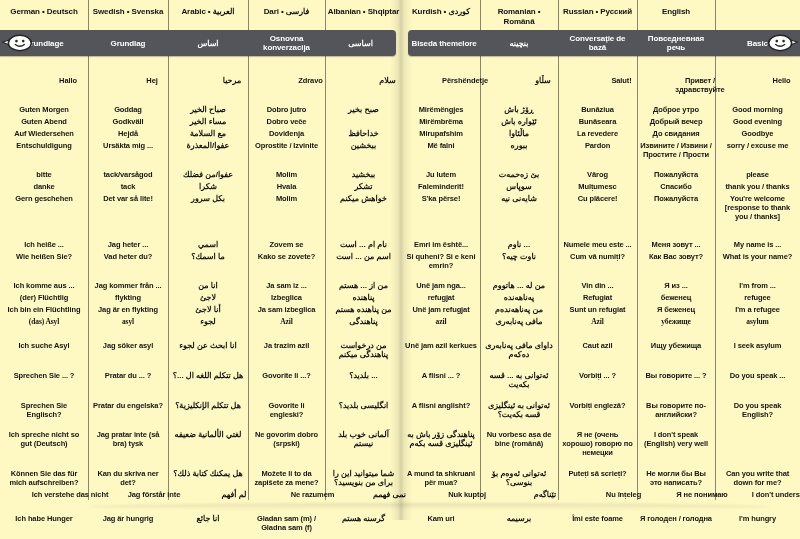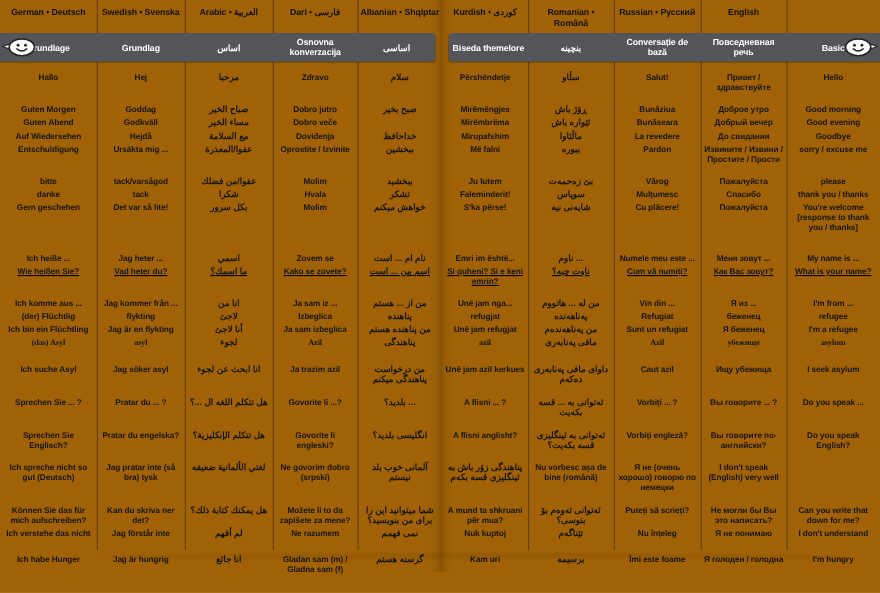--- a/index.html
+++ b/index.html
@@ -3,21 +3,21 @@
 <meta charset="utf-8">
 <style>
   html,body{margin:0;padding:0;}
   body{
     width:800px;height:539px;overflow:hidden;
     background:#e9e8e4;
     font-family:"Liberation Sans", sans-serif;
   }
   .sheet{
     position:relative;width:800px;height:539px;
-    background:#a16207;
+    background:#fef9c3;
     overflow:hidden;
   }
   
   .spine{
     position:absolute;left:390px;top:0;width:22px;height:520px;
     background:linear-gradient(90deg, rgba(0,0,0,0) 0%, rgba(0,0,0,0.07) 35%, rgba(0,0,0,0.16) 50%, rgba(0,0,0,0.07) 65%, rgba(0,0,0,0) 100%);
     pointer-events:none;
   }
   
   .vline{
@@ -132,21 +132,21 @@
         <path d="M1.5 9 L10 6.5 L9.5 12.5 Z" fill="#fdfdfb" stroke="#262626" stroke-width="1.2" stroke-linejoin="round"></path>
         <ellipse cx="20" cy="10" rx="12.2" ry="8.2" fill="#fdfdfb" stroke="#262626" stroke-width="1.6"></ellipse>
         <circle cx="16.4" cy="8" r="1.4" fill="#262626"></circle>
         <circle cx="23.6" cy="8" r="1.4" fill="#262626"></circle>
         <path d="M15.2 11.5 Q20 15.5 24.8 11.5" fill="none" stroke="#262626" stroke-width="1.4" stroke-linecap="round"></path>
       </g>
     </svg>
   </div>
 
   <div class="rows" id="rows">
-      <div class="row" style="margin-top: 4px;">
+      <div class="row" style="margin-top: 14px; padding-left: 24px;">
         <div class="cell">Hallo</div>
         <div class="cell">Hej</div>
         <div class="cell rtl">مرحبا</div>
         <div class="cell">Zdravo</div>
         <div class="cell rtl">سلام</div>
         <div class="cell">Përshëndetje</div>
         <div class="cell rtl">سڵاو</div>
         <div class="cell">Salut!</div>
         <div class="cell">Привет / здравствуйте</div>
         <div class="cell">Hello</div>
@@ -240,21 +240,21 @@
         <div class="cell">Jag heter ...</div>
         <div class="cell rtl">اسمي</div>
         <div class="cell">Zovem se</div>
         <div class="cell rtl">نام ام ... است</div>
         <div class="cell">Emri im është...</div>
         <div class="cell rtl">... ناوم</div>
         <div class="cell">Numele meu este ...</div>
         <div class="cell">Меня зовут ...</div>
         <div class="cell">My name is ...</div>
       </div>
-      <div class="row" style="margin-top: 0px; text-decoration: underline;">
+      <div class="row" style="margin-top: 0px;">
         <div class="cell">Wie heißen Sie?</div>
         <div class="cell">Vad heter du?</div>
         <div class="cell rtl">ما اسمك؟</div>
         <div class="cell">Kako se zovete?</div>
         <div class="cell rtl">اسم من ... است</div>
         <div class="cell">Si quheni? Si e keni emrin?</div>
         <div class="cell rtl">ناوت چيه؟</div>
         <div class="cell">Cum vă numiți?</div>
         <div class="cell">Как Вас зовут?</div>
         <div class="cell">What is your name?</div>
@@ -359,21 +359,21 @@
         <div class="cell">Kan du skriva ner det?</div>
         <div class="cell rtl">هل يمكنك كتابة ذلك؟</div>
         <div class="cell">Možete li to da zapišete za mene?</div>
         <div class="cell rtl">شما ميتوانيد اين را براى من بنويسيد؟</div>
         <div class="cell">A mund ta shkruani për mua?</div>
         <div class="cell rtl">ئه‌توانى ئه‌وه‌م بۆ بنوسى؟</div>
         <div class="cell">Puteți să scrieți?</div>
         <div class="cell">Не могли бы Вы это написать?</div>
         <div class="cell">Can you write that down for me?</div>
       </div>
-      <div class="row" style="margin-top: 0px;">
+      <div class="row" style="margin-top: 0px; padding-left: 26px;">
         <div class="cell">Ich verstehe das nicht</div>
         <div class="cell">Jag förstår inte</div>
         <div class="cell rtl">لم أفهم</div>
         <div class="cell">Ne razumem</div>
         <div class="cell rtl">نمى فهمم</div>
         <div class="cell">Nuk kuptoj</div>
         <div class="cell rtl">تێناگه‌م</div>
         <div class="cell">Nu înțeleg</div>
         <div class="cell">Я не понимаю</div>
         <div class="cell">I don't understand</div>

